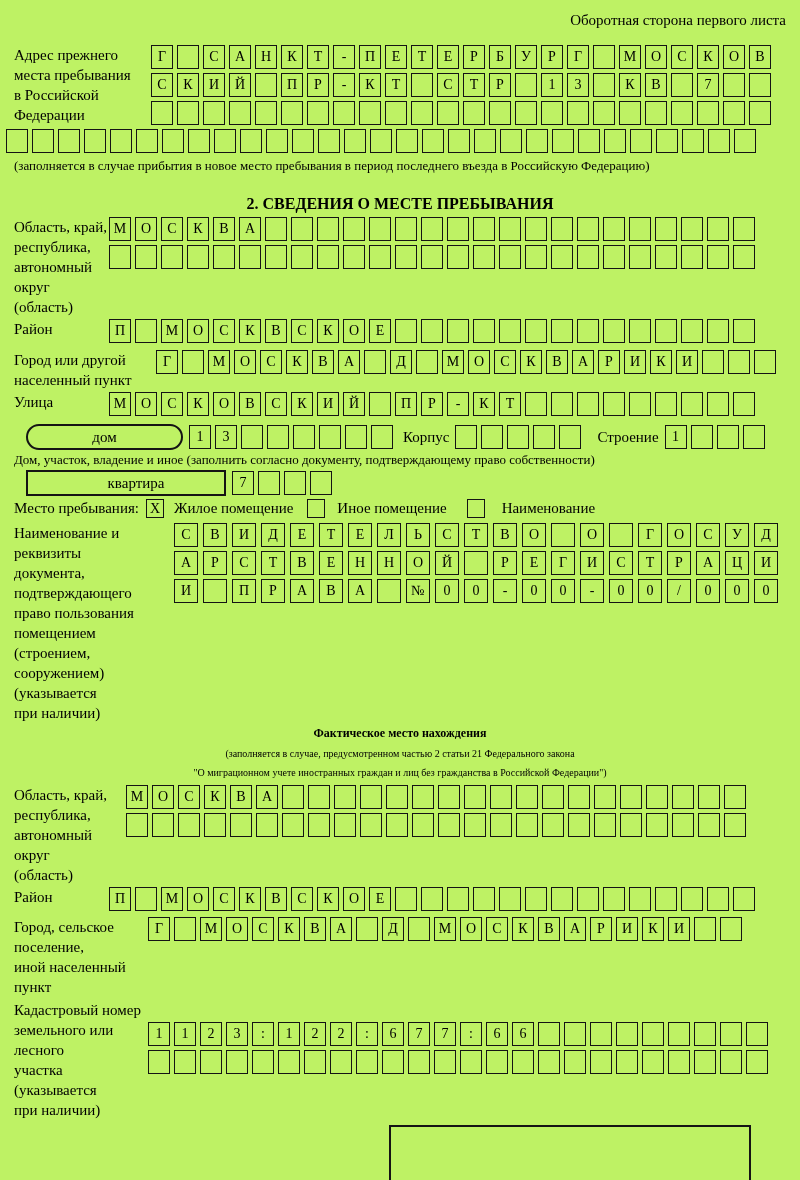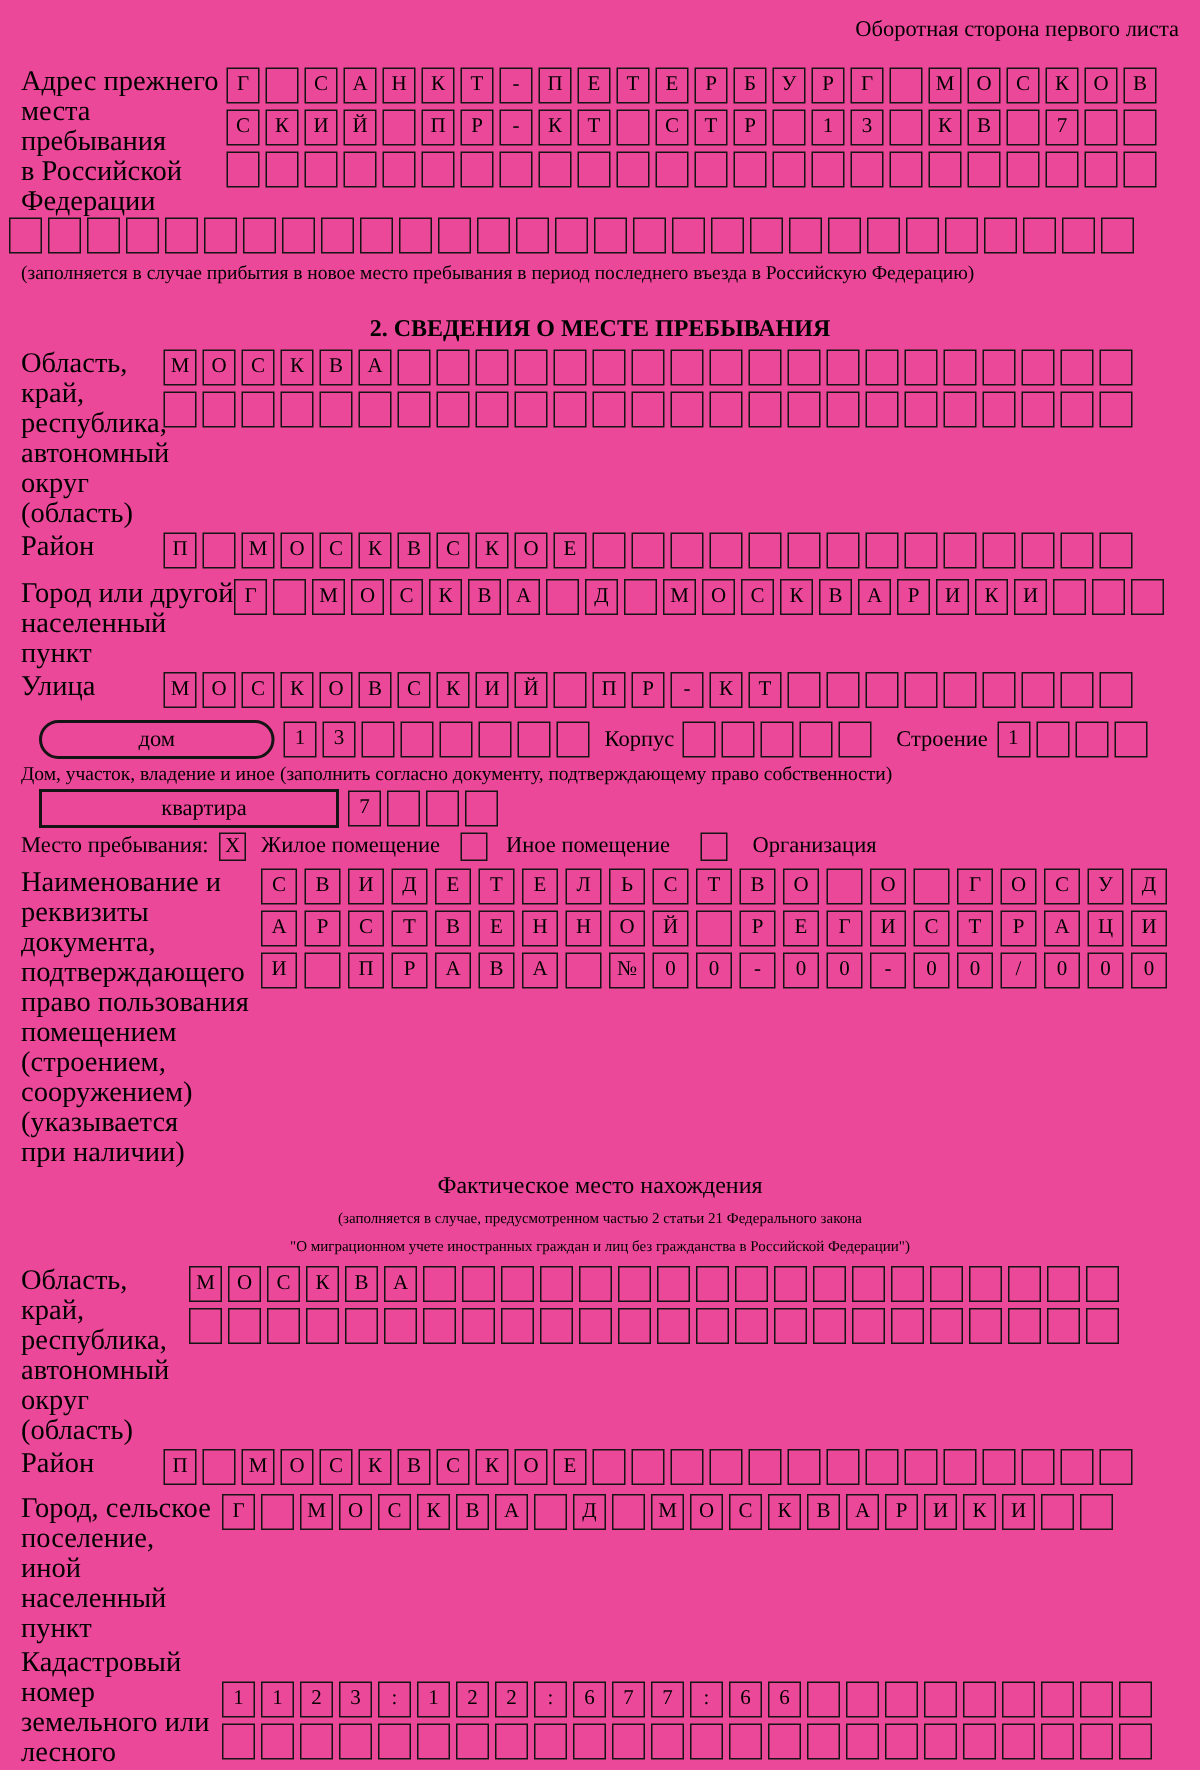--- a/index.html
+++ b/index.html
@@ -1,25 +1,25 @@
 <!DOCTYPE html>
 <html lang="ru"><head>
 <meta charset="utf-8">
 <style>
   * { margin:0; padding:0; box-sizing:border-box; }
   html,body { background:#e9e9e9; }
   .page {
-    width:800px; height:1180px; margin:0 auto; background:#ec4899;
+    width:800px; height:1180px; margin:0 auto; background:#bef264;
     font-family:"Liberation Serif","DejaVu Serif",serif; color:#000;
     padding:10px 14px 0 14px; overflow:hidden; position:relative;
   }
   .hdr-note { padding-top:2px; text-align:right; font-size:15px; }
 
   .field { display:flex; margin-top:2px; }
-  .flabel { font-size:19px; line-height:20px; white-space:pre-line; flex-shrink:0; }
+  .flabel { font-size:15px; line-height:20px; white-space:pre-line; flex-shrink:0; }
   .w137{width:137px;} .w95{width:95px;} .w142{width:142px;} .w160{width:160px;}
   .w112{width:112px;} .w134{width:134px;}
 
   .cells { display:flex; gap:4px; margin-bottom:4px; }
   .cell {
     width:22px; height:24px; border:1.5px solid #141414; flex-shrink:0;
     display:flex; align-items:center; justify-content:center;
     font-size:14px; line-height:1;
   }
   .cells.wide { gap:5px; }
@@ -42,21 +42,21 @@
   .house-row .cells { margin-bottom:0; margin-left:6px; }
 
   .stay-row { display:flex; align-items:center; margin-top:3px; font-size:15px; }
   .checkbox {
     width:18px; height:19px; border:1.5px solid #141414; display:flex;
     align-items:center; justify-content:center; font-size:14px; flex-shrink:0;
   }
   .stay-row .opt-label { white-space:nowrap; }
   .stay-note { width:280px; margin-left:105px; text-align:center; font-size:13px; line-height:17px; margin-top:1px; }
 
-  .actual-title { text-align:center; font-weight:normal; font-size:16px; margin-top:3px; }
+  .actual-title { text-align:center; font-weight:bold; font-size:12px; margin-top:3px; }
   .actual-note { text-align:center; font-size:10px; line-height:19px; margin-top:3px; white-space:pre-line; }
 
   .confirm { width:440px; margin-left:336px; margin-top:5px; text-align:center; }
   .stamp-box { width:362px; height:152px; border:2px solid #141414; margin:0 auto 5px auto; }
 </style>
 </head>
 <body>
 
 <div class="page">
 
@@ -381,21 +381,21 @@
       </div>
   </div>
 
   <div class="stay-row">
     <span>Место пребывания:</span>
     <span class="checkbox" style="margin:0 10px 0 7px;">X</span>
     <span class="opt-label">Жилое помещение</span>
     <span class="checkbox" style="margin:0 12px 0 14px;"></span>
     <span class="opt-label">Иное помещение</span>
     <span class="checkbox" style="margin:0 17px 0 20px;"></span>
-    <span class="opt-label">Организация</span>
+    <span class="opt-label">Наименование</span>
   </div>
 
   <div class="field" style="margin-top:5px;">
     <div class="flabel w160">Наименование и реквизиты
 документа, подтверждающего
 право пользования
 помещением (строением,
 сооружением) (указывается
 при наличии)</div>
     <div>

